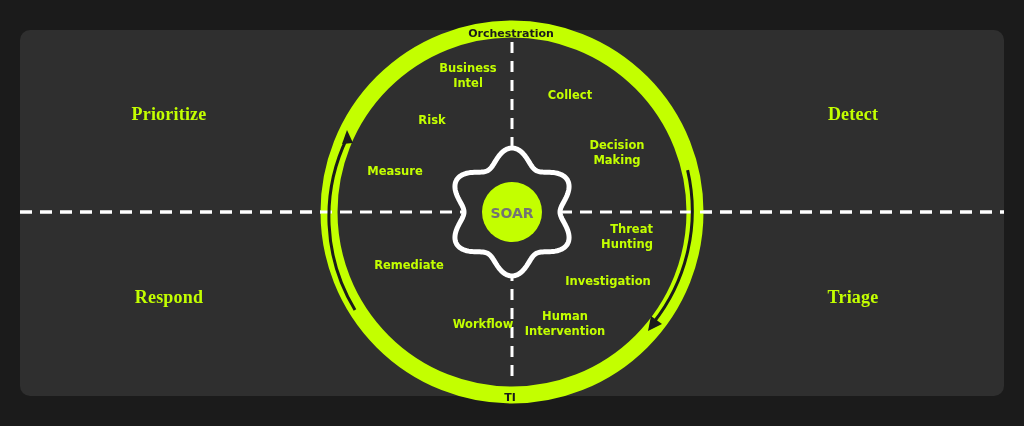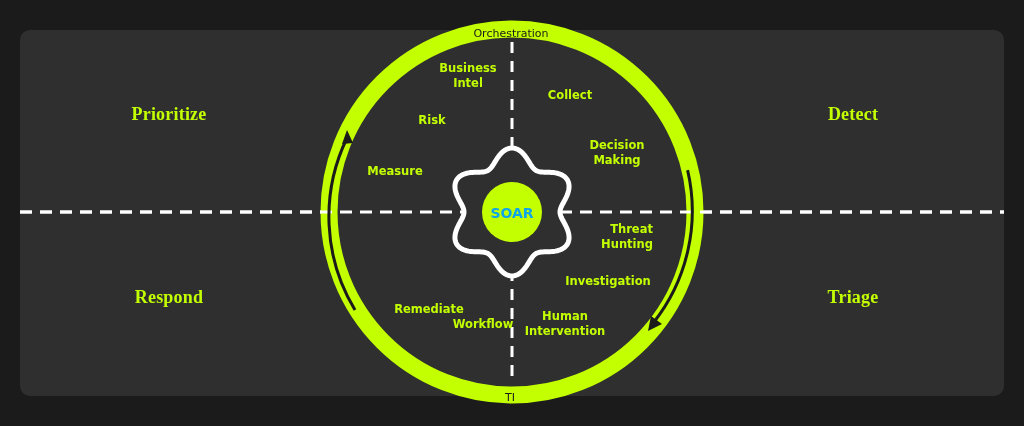--- a/index.html
+++ b/index.html
@@ -17,25 +17,25 @@
   .quad-label {
     position: absolute; color: #c3ff00; font-weight: bold; font-size: 18px;
     transform: translate(-50%, -50%); white-space: nowrap; letter-spacing: 0.2px; font-family: Liberation Serif, serif;
   }
   .item-label {
     position: absolute; color: #c3ff00; font-weight: bold; font-size: 11.5px;
     line-height: 15px; text-align: center; transform: translate(-50%, -50%);
     white-space: pre-line;
   }
   .ring-label {
-    position: absolute; color: #1b1b1b; font-weight: normal; font-size: 11px;
+    position: absolute; color: #1b1b1b; font-weight: bold; font-size: 11px;
     transform: translate(-50%, -50%); white-space: nowrap;
   }
   .core-label {
-    position: absolute; color: #0ea5e9; font-weight: bold; font-size: 14px;
+    position: absolute; color: #737373; font-weight: bold; font-size: 14px;
     transform: translate(-50%, -50%); white-space: nowrap;
   }
 </style>
 </head>
 <body>
 
 <div class="panel"></div>
 
 <svg class="diagram" width="1024" height="426" viewBox="0 0 1024 426">
 
@@ -75,17 +75,17 @@
 
 <div class="item-label" style="left:468px;top:76px;text-align:center;">Business
 Intel</div>
 <div class="item-label" style="left:570px;top:95px;">Collect</div>
 <div class="item-label" style="left:432px;top:120px;">Risk</div>
 <div class="item-label" style="left:617px;top:153px;">Decision
 Making</div>
 <div class="item-label" style="left:395px;top:171px;">Measure</div>
 <div class="item-label" style="left:627px;top:237px;text-align:right;">Threat
 Hunting</div>
-<div class="item-label" style="left:429px;top:265px;margin-top:44px;">Remediate</div>
+<div class="item-label" style="left:409px;top:265px;">Remediate</div>
 <div class="item-label" style="left:608px;top:281px;">Investigation</div>
 <div class="item-label" style="left:455px;top:324px;margin-left:28px;">Workflow</div>
 <div class="item-label" style="left:565px;top:324px;">Human
 Intervention</div>
 
 </body></html>

